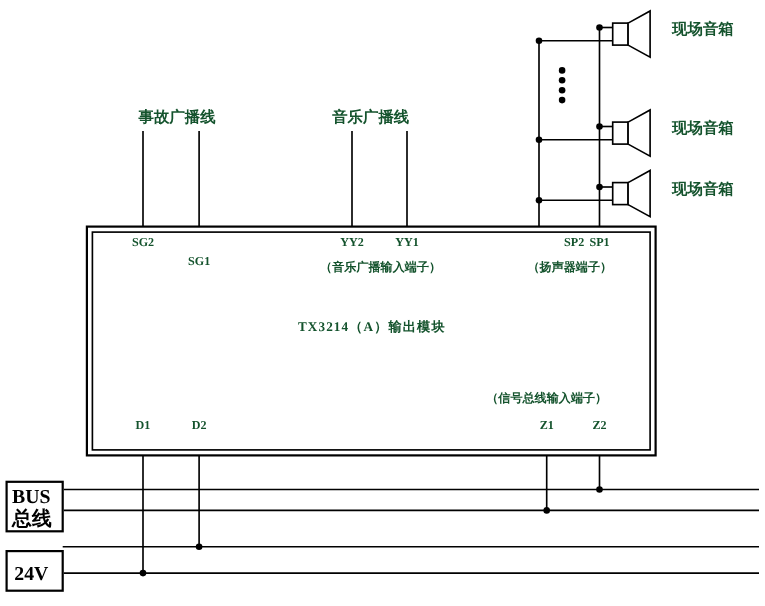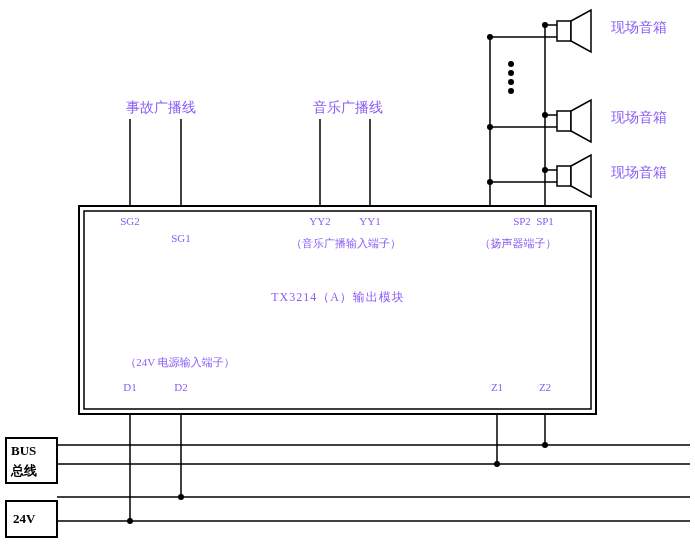--- a/index.html
+++ b/index.html
@@ -11,39 +11,39 @@
     overflow: hidden;
     font-family: "Liberation Serif", "DejaVu Serif", serif;
   }
   #wiring-svg {
     position: absolute;
     left: 0; top: 0;
     width: 695px; height: 551px;
   }
   .label {
     position: absolute;
-    color: #8b5cf6;
-    font-weight: normal;
+    color: #14532d;
+    font-weight: bold;
     white-space: nowrap;
     line-height: 1.15;
   }
   .ctr { transform: translateX(-50%); }
   .s13 { font-size: 11px; }
   .s14 { font-size: 14px; }
   .s17 { font-size: 12px; letter-spacing: 1px; }
   .side-box {
     position: absolute;
     left: 5px;
     width: 53px;
     box-sizing: border-box;
     border: 2px solid #000000;
     background: #ffffff;
     color: #000000;
     font-weight: bold;
-    font-size: 13px;
+    font-size: 18px;
   }
   #bus-box { top: 437px; height: 47px; padding: 2px 0 0 4px; line-height: 20px; }
   #pwr-box { top: 500px; height: 38px; padding: 9px 0 0 6px; }
 </style>
 </head>
 <body>
 
 <div id="canvas">
 
   <svg id="wiring-svg" viewBox="0 0 695 551" xmlns="http://www.w3.org/2000/svg">
@@ -112,39 +112,39 @@
       <g fill="#000000" stroke="none">
         <circle cx="130" cy="521" r="3"></circle>
         <circle cx="181" cy="497" r="3"></circle>
         <circle cx="497" cy="464" r="3"></circle>
         <circle cx="545" cy="445" r="3"></circle>
       </g>
     </g>
   </svg>
 
   <div class="label s14 ctr" style="left:161px; top:100px;">事故广播线</div>
-  <div class="label s14 ctr" style="left:348px; top:100px;">音乐广播线</div>
+  <div class="label s14 ctr" style="left:337px; top:100px;">音乐广播线</div>
 
   <div class="label s14" style="left:611px; top:20px;">现场音箱</div>
   <div class="label s14" style="left:611px; top:110px;">现场音箱</div>
   <div class="label s14" style="left:611px; top:165px;">现场音箱</div>
 
   <div class="label s13 ctr" style="left:130px; top:215px;">SG2</div>
   <div class="label s13 ctr" style="left:181px; top:232px;">SG1</div>
   <div class="label s13 ctr" style="left:320px; top:215px;">YY2</div>
   <div class="label s13 ctr" style="left:370px; top:215px;">YY1</div>
   <div class="label s13 ctr" style="left:490px; top:215px;margin-left:32px;">SP2</div>
   <div class="label s13 ctr" style="left:545px; top:215px;">SP1</div>
 
   <div class="label s13 ctr" style="left:346px; top:237px;">（音乐广播输入端子）</div>
   <div class="label s13 ctr" style="left:518px; top:237px;">（扬声器端子）</div>
 
   <div class="label s17 ctr" style="left:338px; top:291px;">TX3214（A）输出模块</div>
 
-  <div class="label s13 ctr" style="left:180px; top:356px;">（24V 电源输入端子）</div>
+  <div class="label s13 ctr" style="left:497px; top:356px;">（信号总线输入端子）</div>
 
   <div class="label s13 ctr" style="left:130px; top:381px;">D1</div>
   <div class="label s13 ctr" style="left:181px; top:381px;">D2</div>
   <div class="label s13 ctr" style="left:497px; top:381px;">Z1</div>
   <div class="label s13 ctr" style="left:545px; top:381px;">Z2</div>
 
   <div id="bus-box" class="side-box">
     <div>BUS</div>
     <div>总线</div>
   </div>

